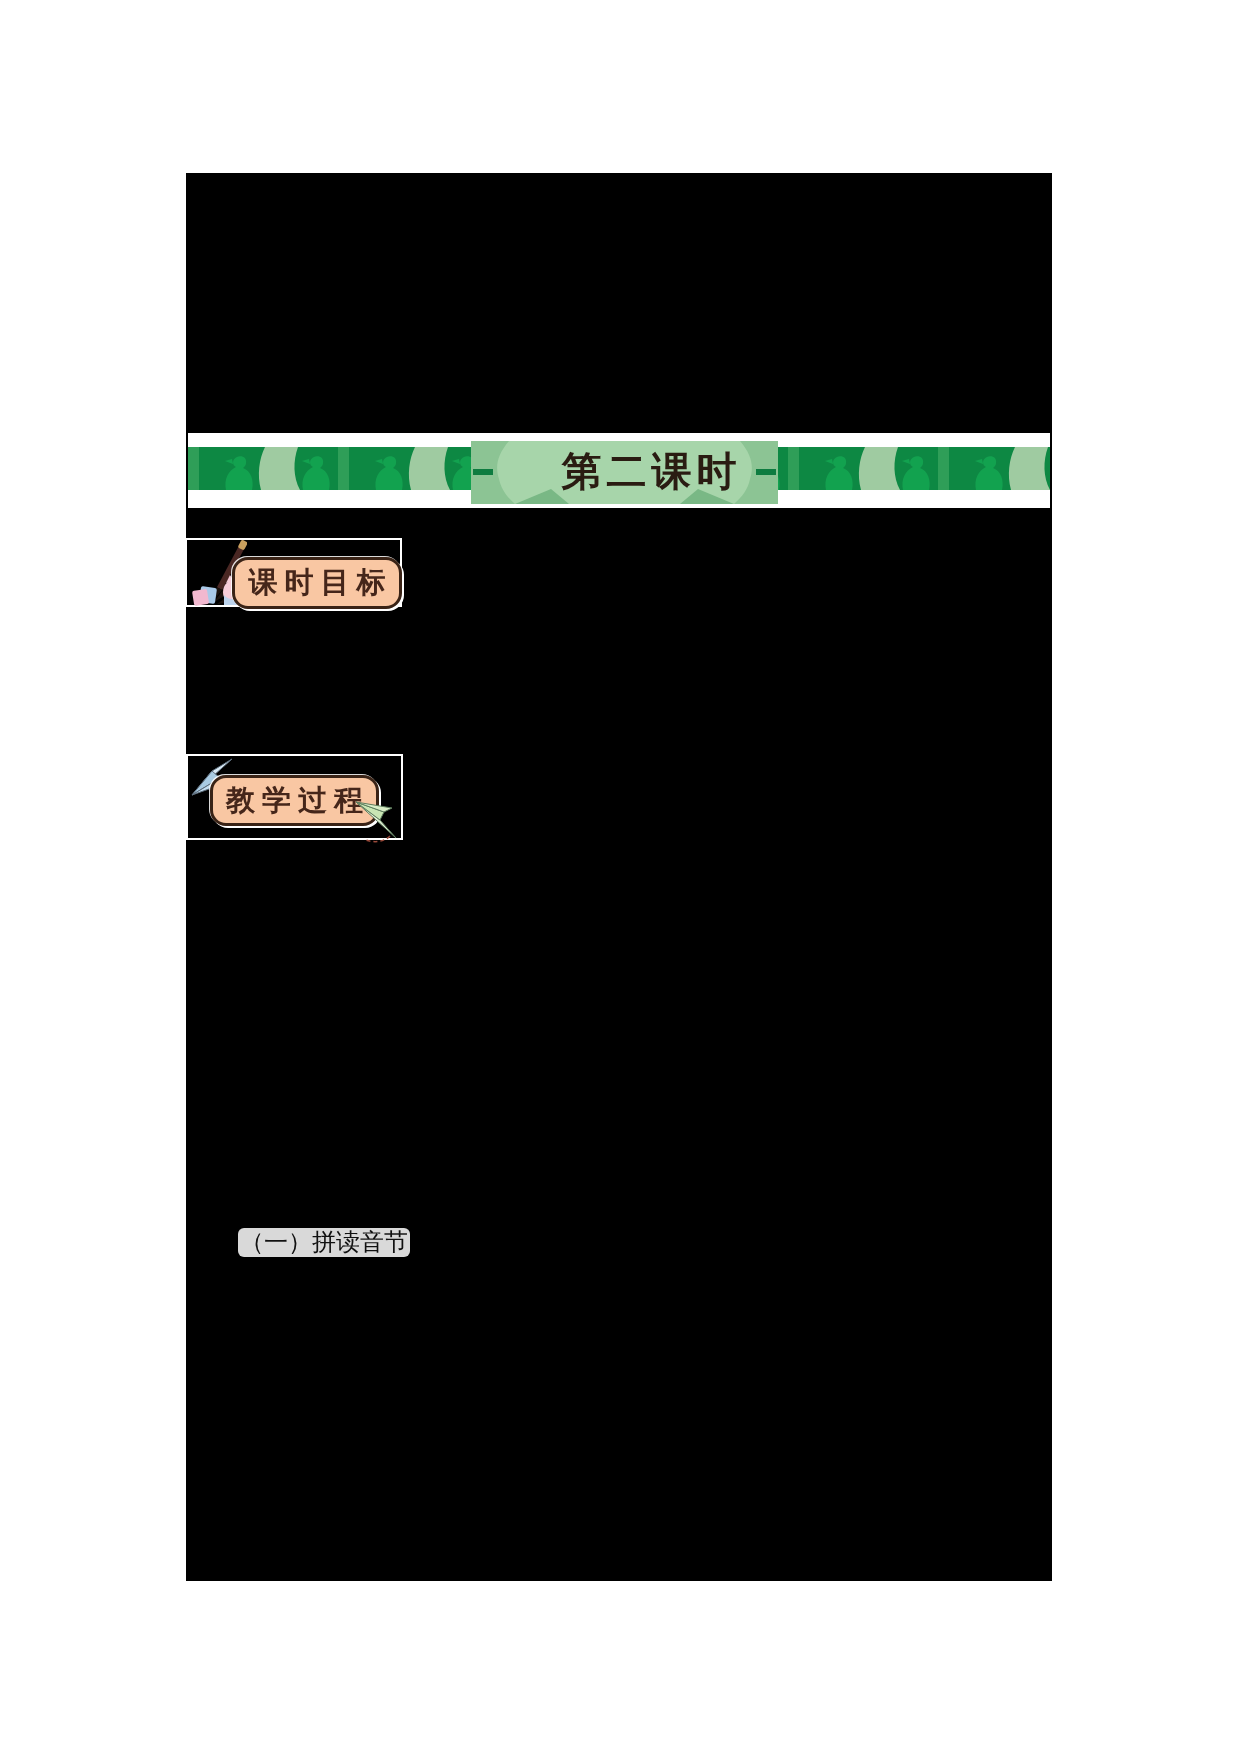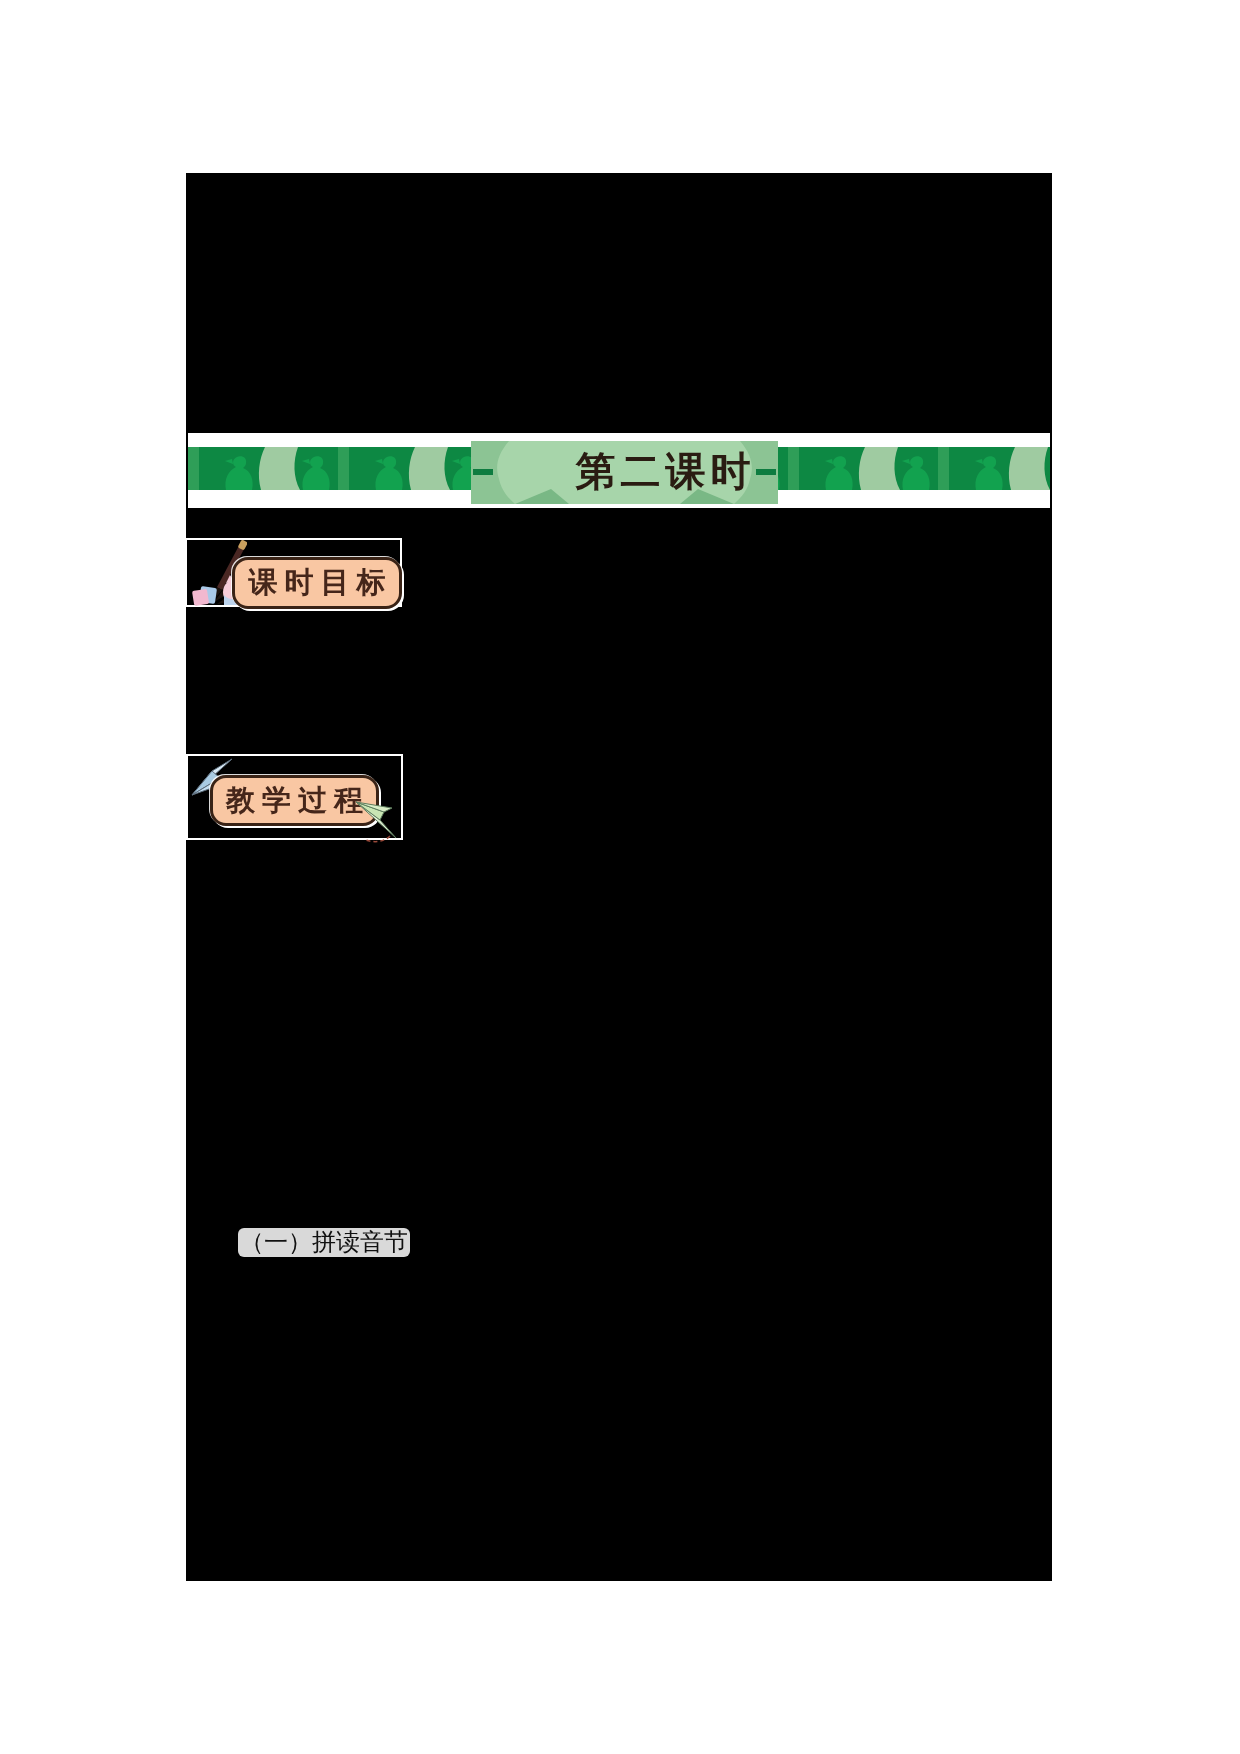--- a/index.html
+++ b/index.html
@@ -15,21 +15,21 @@
 
   
   .tborder{width:2px;top:433px;height:75px;background:#000000;}
   .tborder.left{left:186px;}
   .tborder.right{left:1050px;}
   .strip{left:188px;top:447px;width:862px;height:43px;overflow:hidden;}
   .ribbon{left:471px;top:441px;width:307px;height:63px;}
   .ribbon svg{position:absolute;left:0;top:0;}
   .banner-title{position:absolute;left:0;top:0;width:361px;height:63px;line-height:60px;
     text-align:center;font-family:"DejaVu Serif","Liberation Serif",serif;font-weight:bold;
-    font-size:40px;letter-spacing:5px;color:#2a1c12;padding-left:14px;}
+    font-size:40px;letter-spacing:5px;color:#2a1c12;}
 
   
   .badge{border:2px solid #ffffff;background:#000000;box-sizing:border-box;}
   .badge1{left:185px;top:538px;width:217px;height:69px;}
   .badge2{left:186px;top:754px;width:217px;height:86px;}
   .pill{position:absolute;background:#f9c7a3;border:3px solid #3a2316;border-radius:16px;
     box-shadow:2px 2px 0 #ffffff,-1px -1px 0 rgba(255,255,255,.85);
     display:flex;align-items:center;justify-content:center;}
   .pill .lbl{font-weight:bold;color:#45261a;font-size:29px;letter-spacing:7px;text-indent:7px;
     font-family:"DejaVu Sans","Liberation Sans",sans-serif;white-space:nowrap;}

